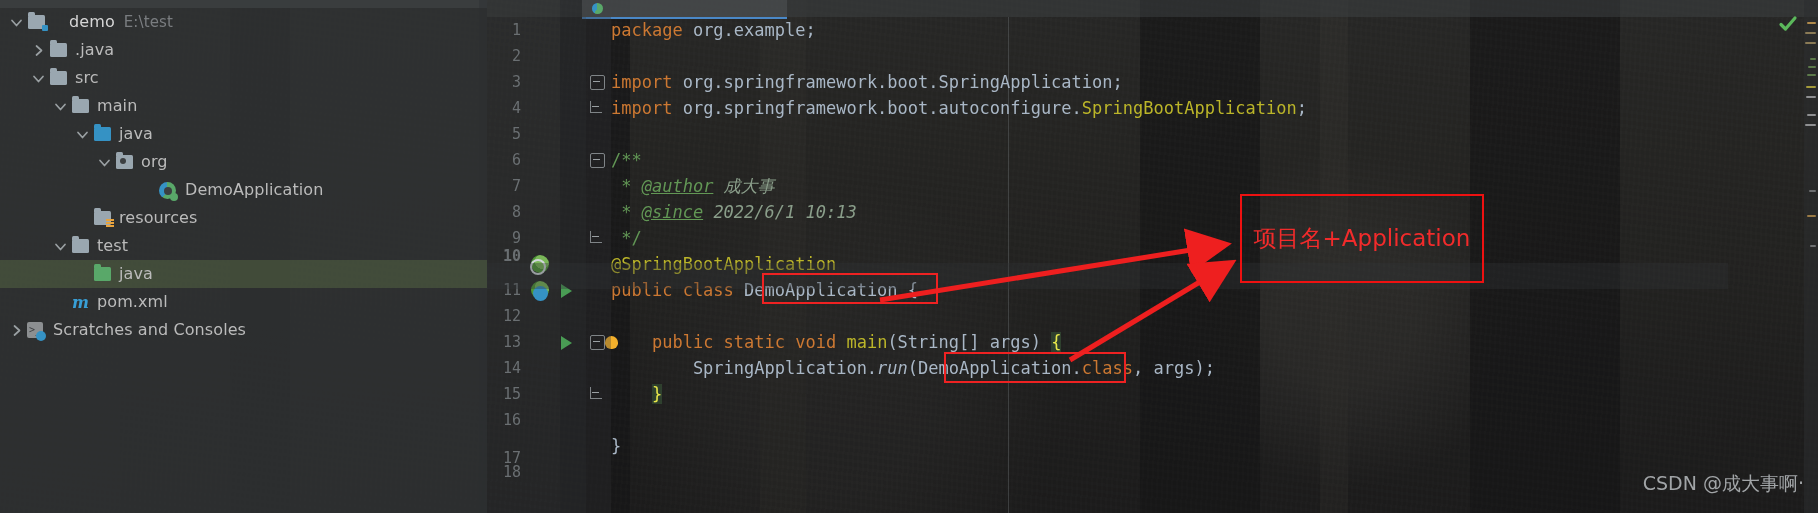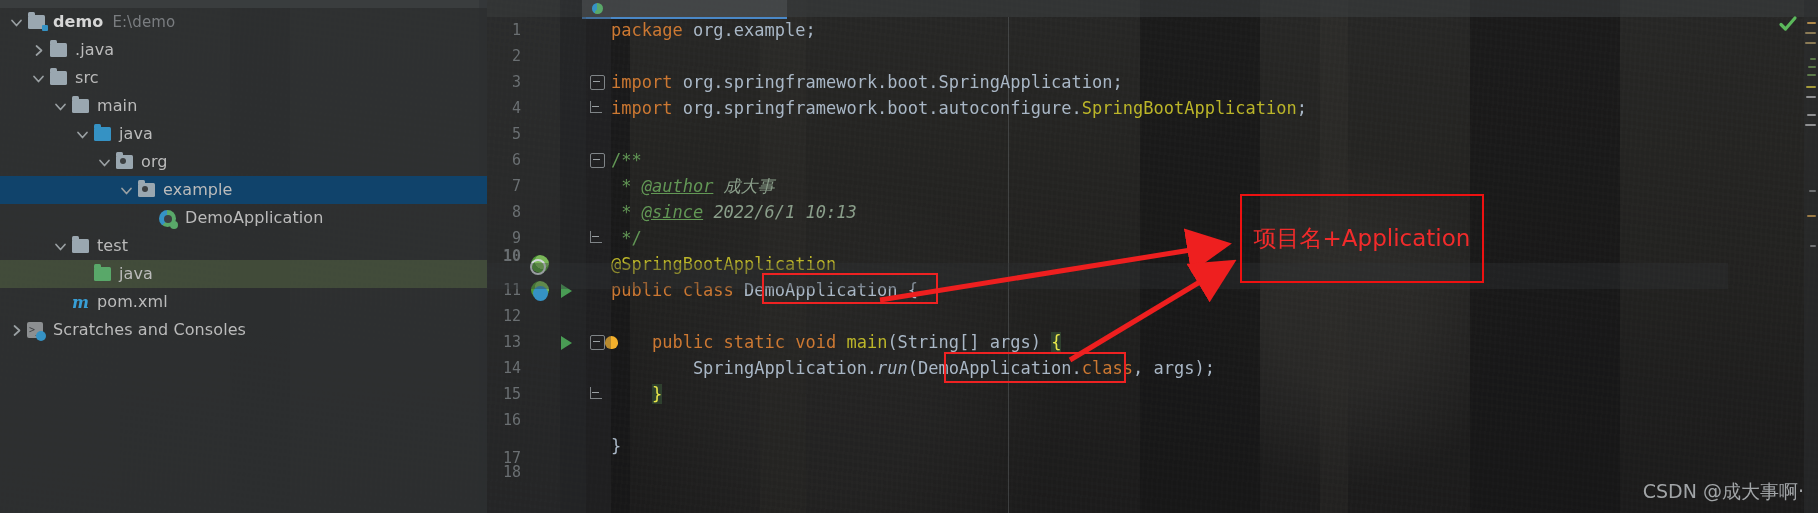--- a/index.html
+++ b/index.html
@@ -36,21 +36,21 @@
   .tree{position:absolute;left:0;top:8px;width:487px;}
   .row{position:relative;height:28px;display:flex;align-items:center;white-space:nowrap;
        font-size:16px;color:#bbbbbb;letter-spacing:.1px;}
   .row .arrow{width:13px;height:13px;flex:0 0 13px;margin-right:4px;position:relative;}
   .arrow svg{display:block;}
   .row .ico{width:19px;height:16px;flex:0 0 19px;margin-right:7px;display:inline-block;position:relative;}
   .row .lbl{line-height:1;}
   .row .sub{color:#7a7d80;font-size:15px;margin-left:9px;}
   .row.selected{background:#10436b;}
   .row.hover{background:rgba(90,110,70,.45);}
-  .row.bold .lbl{font-weight:bold;color:#d6d6d6;}
+  .row.bold .lbl{font-weight:normal;color:#d6d6d6;margin-left:16px;}
 
   
   .fold{width:17px;height:14px;position:absolute;left:1px;top:1px;border-radius:1.5px;
         background:#9aa7b0;}
   .fold:before{content:"";position:absolute;left:0;top:-3px;width:7px;height:4px;border-radius:1.5px 1.5px 0 0;background:#9aa7b0;}
   .fold.blue{background:#3592c4;}
   .fold.blue:before{background:#3592c4;}
   .fold.green{background:#59a869;}
   .fold.green:before{background:#59a869;}
   .fold .badge{position:absolute;right:-3px;bottom:-2px;width:6px;height:6px;background:#3592c4;border-radius:1px;}
@@ -121,21 +121,21 @@
   .minimap{position:absolute;right:0;top:0;width:14px;height:513px;background:rgba(43,45,48,.55);}
   .mm-line{position:absolute;right:2px;height:2px;border-radius:1px;}
   .checkok{position:absolute;right:20px;top:14px;width:20px;height:20px;}
 
   
   .overlay{position:absolute;inset:0;z-index:8;pointer-events:none;}
   .redbox{position:absolute;border:2px solid #ee2222;}
   .noteframe{position:absolute;border:2px solid #ee1111;display:flex;align-items:center;justify-content:center;}
   .notetext{color:#f22b2b;font:23px "DejaVu Sans","Liberation Sans",sans-serif;white-space:nowrap;}
 
-  .watermark{position:absolute;right:14px;bottom:8px;z-index:9;
+  .watermark{position:absolute;right:14px;bottom:16px;z-index:9;
      font:19px "DejaVu Sans","Liberation Sans",sans-serif;color:#b9bdc0;opacity:.85;}
 </style>
 </head>
 <body>
 
 <div id="app">
 
   <div class="wallpaper">
     <div class="wp-base"></div>
     <div class="wp-col" style="left:560px;width:70px;background:linear-gradient(180deg,#242423,#1c1c1b);opacity:.92;"></div>
@@ -159,21 +159,21 @@
             <svg width="13" height="13" viewBox="0 0 13 13">
               <path d="M2 4.5 L6.5 9.5 L11 4.5" stroke="#9aa0a3" stroke-width="1.7" fill="none" stroke-linecap="round" stroke-linejoin="round"></path>
             </svg>
           </span>
           <span class="ico">
             <span class="fold">
               <span class="badge"></span>
             </span>
           </span>
           <span class="lbl">demo</span>
-          <span class="sub">E:\demo</span>
+          <span class="sub">E:\test</span>
         </div>
         <div class="row">
           <span style="display:inline-block;width:32px"></span>
           <span class="arrow">
             <svg width="13" height="13" viewBox="0 0 13 13">
               <path d="M4.5 2 L9.5 6.5 L4.5 11" stroke="#9aa0a3" stroke-width="1.7" fill="none" stroke-linecap="round" stroke-linejoin="round"></path>
             </svg>
           </span>
           <span class="ico">
             <span class="fold"></span>
@@ -223,43 +223,39 @@
               <path d="M2 4.5 L6.5 9.5 L11 4.5" stroke="#9aa0a3" stroke-width="1.7" fill="none" stroke-linecap="round" stroke-linejoin="round"></path>
             </svg>
           </span>
           <span class="ico">
             <span class="fold">
               <span class="dot"></span>
             </span>
           </span>
           <span class="lbl">org</span>
         </div>
-        <div class="row selected">
-          <span style="display:inline-block;width:120px"></span>
-          <span class="arrow">
-            <svg width="13" height="13" viewBox="0 0 13 13">
-              <path d="M2 4.5 L6.5 9.5 L11 4.5" stroke="#9aa0a3" stroke-width="1.7" fill="none" stroke-linecap="round" stroke-linejoin="round"></path>
-            </svg>
-          </span>
-          <span class="ico">
-            <span class="fold">
-              <span class="dot"></span>
-            </span>
-          </span>
-          <span class="lbl">example</span>
-        </div>
         <div class="row">
           <span style="display:inline-block;width:142px"></span>
           <span class="arrow"></span>
           <span class="ico">
             <span class="javaicon">
               <span class="tick"></span>
             </span>
           </span>
           <span class="lbl">DemoApplication</span>
+        </div>
+        <div class="row">
+          <span style="display:inline-block;width:76px"></span>
+          <span class="arrow"></span>
+          <span class="ico">
+            <span class="fold">
+              <span class="lines"></span>
+            </span>
+          </span>
+          <span class="lbl">resources</span>
         </div>
         <div class="row">
           <span style="display:inline-block;width:54px"></span>
           <span class="arrow">
             <svg width="13" height="13" viewBox="0 0 13 13">
               <path d="M2 4.5 L6.5 9.5 L11 4.5" stroke="#9aa0a3" stroke-width="1.7" fill="none" stroke-linecap="round" stroke-linejoin="round"></path>
             </svg>
           </span>
           <span class="ico">
             <span class="fold"></span>

